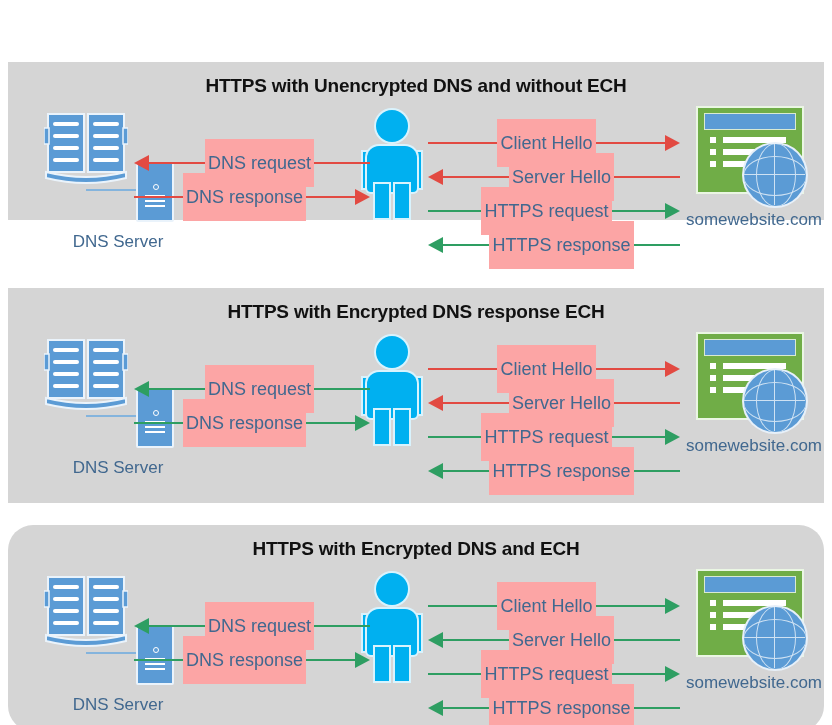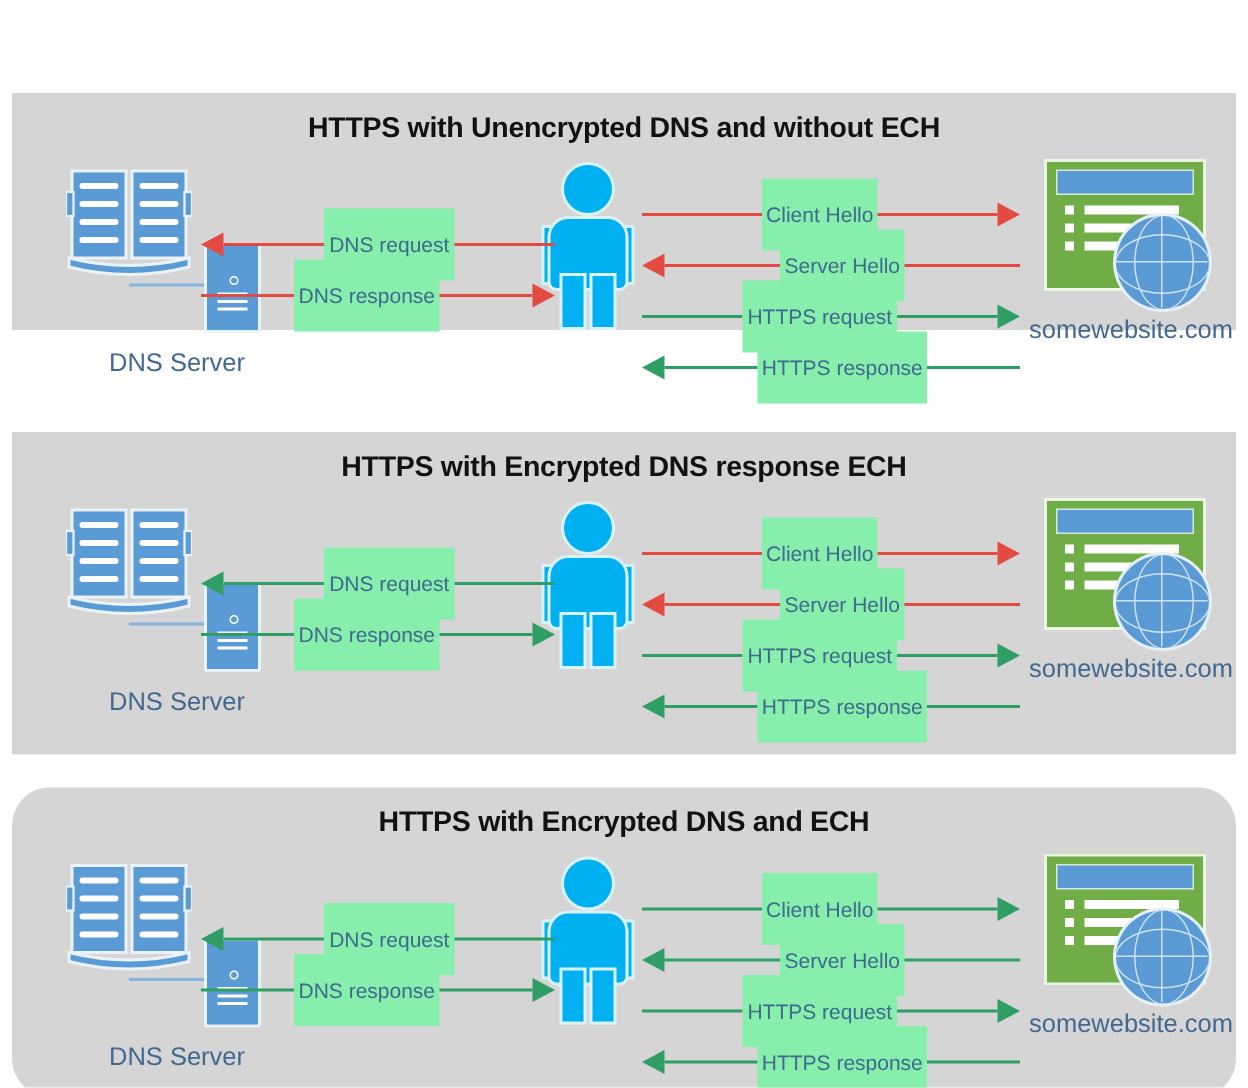--- a/index.html
+++ b/index.html
@@ -287,23 +287,23 @@
   .flow .cap {
     width: 0;
     height: 0;
     flex: 0 0 auto;
     border-top: 8px solid transparent;
     border-bottom: 8px solid transparent;
   }
   .flow .cap.left  { border-right: 15px solid currentColor; }
   .flow .cap.right { border-left: 15px solid currentColor; }
   .flow .flow-label {
-    background: #86efac;
+    background: #fca5a5;
     color: #41688f;
-    font-size: 14px;
+    font-size: 18px;
     line-height: 24px;
     padding: 12px 3px;
     white-space: nowrap;
     flex: 0 0 auto;
   }
   .flow.red   { color: #e24a42; }
   .flow.green { color: #2e9e62; }
   .flow.red   .seg { background: #e24a42; }
   .flow.green .seg { background: #2e9e62; }
 

